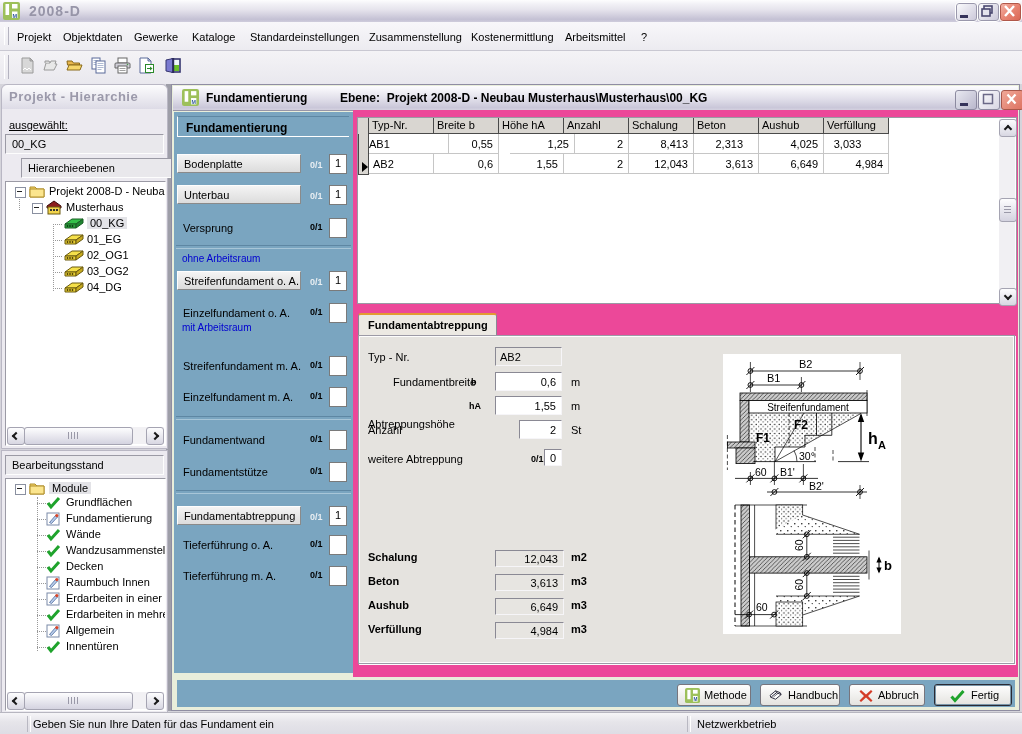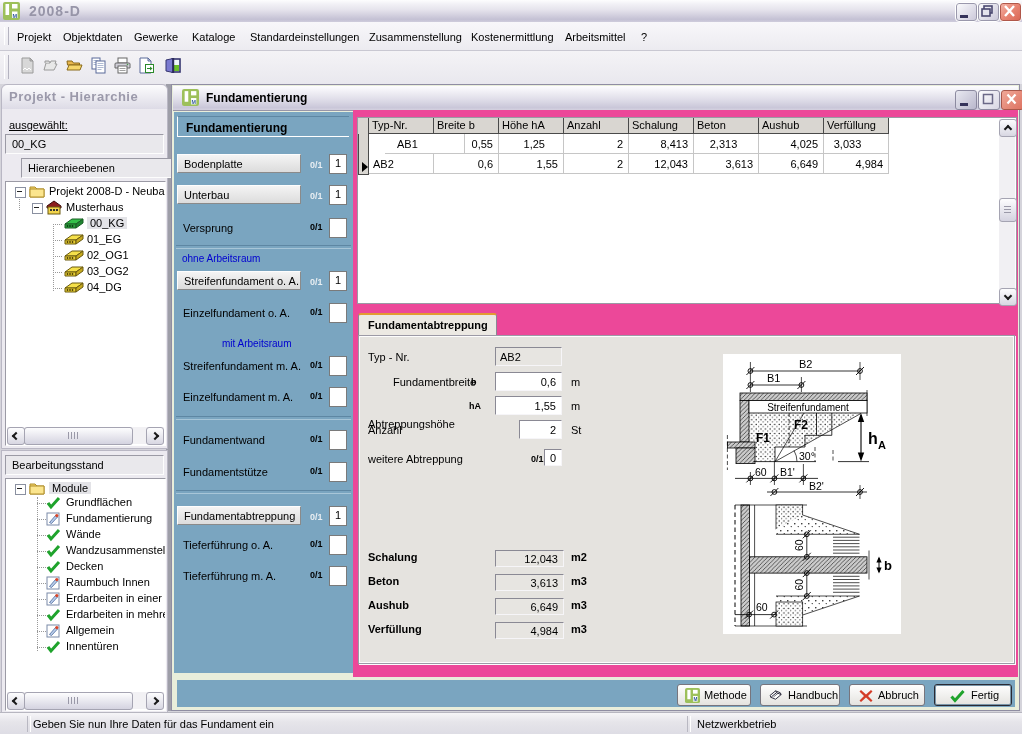--- a/index.html
+++ b/index.html
@@ -368,20 +368,21 @@
       </g>
 </defs>
   </svg>
 
 <div id="win" class="abs">
  <div id="wtitle">
   <svg class="abs" style="left:9px;top:3px" width="17" height="17" viewBox="0 0 16 16">
         <use href="#logo"></use>
       </svg>
   <div class="t1">Fundamentierung</div>
+  <div class="t1" style="left:167px;">Ebene:&nbsp; Projekt 2008-D - Neubau Musterhaus\Musterhaus\00_KG</div>
   <div class="wbtn" style="left:782px;background:linear-gradient(135deg,#e8e8f0,#b9b7cc);">
         <div style="position:absolute;left:4px;bottom:3px;width:8px;height:3px;background:#35335a;"></div>
       </div>
   <div class="wbtn" style="left:805px;background:linear-gradient(135deg,#fbfbfd,#d8d6e4);">
         <svg width="18" height="16" viewBox="0 0 18 16">
           <rect x="4.5" y="3.5" width="9" height="9" fill="none" stroke="#6b6988" stroke-width="1.5"></rect>
         </svg>
       </div>
   <div class="wbtn" style="left:828px;width:21px;background:linear-gradient(135deg,#f0a898,#dd7261);border-color:#a8574a;">
         <svg width="19" height="16" viewBox="0 0 19 16">
@@ -402,21 +403,21 @@
       <div class="b01" style="top:110px;">0/1</div>
       <div class="bbox" style="top:106px;"></div>
   <div class="bsep" style="top:133px;"></div>
   <div class="bsub" style="top:141px;">ohne Arbeitsraum</div>
   <div class="bbtn" style="top:159px;">Streifenfundament o. A.</div>
       <div class="b01" style="top:165px;color:#e8eef2;">0/1</div>
       <div class="bbox" style="top:159px;">1</div>
   <div class="blbl" style="top:195px;">Einzelfundament o. A.</div>
       <div class="b01" style="top:195px;">0/1</div>
       <div class="bbox" style="top:191px;"></div>
-  <div class="bsub" style="top:226px;margin-left:40px;">mit Arbeitsraum</div>
+  <div class="bsub" style="top:210px;">mit Arbeitsraum</div>
   <div class="blbl" style="top:248px;">Streifenfundament m. A.</div>
       <div class="b01" style="top:248px;">0/1</div>
       <div class="bbox" style="top:244px;"></div>
   <div class="blbl" style="top:279px;">Einzelfundament m. A.</div>
       <div class="b01" style="top:279px;">0/1</div>
       <div class="bbox" style="top:275px;"></div>
   <div class="bsep" style="top:304px;"></div>
   <div class="blbl" style="top:322px;">Fundamentwand</div>
       <div class="b01" style="top:322px;">0/1</div>
       <div class="bbox" style="top:318px;"></div>
@@ -440,26 +441,26 @@
    <div class="th" style="left:0;width:11px;height:17px;border-top:none;border-left:none;"></div>
    <div class="th" style="left:10px;width:66px;border-top:none;">Typ-Nr.</div>
    <div class="th" style="left:75px;width:66px;border-top:none;">Breite b</div>
    <div class="th" style="left:140px;width:66px;border-top:none;">Höhe hA</div>
    <div class="th" style="left:205px;width:66px;border-top:none;">Anzahl</div>
    <div class="th" style="left:270px;width:66px;border-top:none;">Schalung</div>
    <div class="th" style="left:335px;width:66px;border-top:none;">Beton</div>
    <div class="th" style="left:400px;width:66px;border-top:none;">Aushub</div>
    <div class="th" style="left:465px;width:66px;border-top:none;">Verfüllung</div>
    <div class="td" style="left:0;top:16px;width:11px;height:21px;background:#d9d6d1;border:1px solid #4a4a4a;border-top:none;"></div>
-   <div class="td" style="left:27px;top:16px;width:80px;padding-left:12px;">AB1</div>
+   <div class="td" style="left:11px;top:16px;width:80px;padding-left:0;">AB1</div>
    <div class="td" style="left:76px;top:16px;width:65px;text-align:right;padding-right:5px;">0,55</div>
-   <div class="td" style="left:141px;top:16px;width:65px;text-align:right;padding-right:18px;">1,25</div>
+   <div class="td" style="left:152px;top:16px;width:65px;text-align:right;padding-right:5px;">1,25</div>
    <div class="td" style="left:206px;top:16px;width:65px;text-align:right;padding-right:5px;">2</div>
    <div class="td" style="left:271px;top:16px;width:65px;text-align:right;padding-right:5px;">8,413</div>
-   <div class="td" style="left:336px;top:16px;width:65px;text-align:center;padding-right:5px;">2,313</div>
+   <div class="td" style="left:336px;top:16px;width:65px;text-align:right;padding-right:15px;">2,313</div>
    <div class="td" style="left:401px;top:16px;width:65px;text-align:right;padding-right:5px;">4,025</div>
    <div class="td" style="left:466px;top:16px;width:65px;text-align:center;padding-right:17px;">3,033</div>
    <div class="td" style="left:0;top:36px;width:11px;height:21px;background:#d9d6d1;border:1px solid #4a4a4a;border-top:none;">
           <svg width="9" height="18" viewBox="0 0 9 18" style="margin-left:1px">
             <path d="M2 4 L8 9 L2 14 Z" fill="#000"></path>
           </svg>
         </div>
    <div class="td" style="left:11px;top:36px;width:65px;padding-left:4px;">AB2</div>
    <div class="td" style="left:76px;top:36px;width:65px;text-align:right;padding-right:5px;">0,6</div>
    <div class="td" style="left:141px;top:36px;width:65px;text-align:right;padding-right:5px;">1,55</div>

